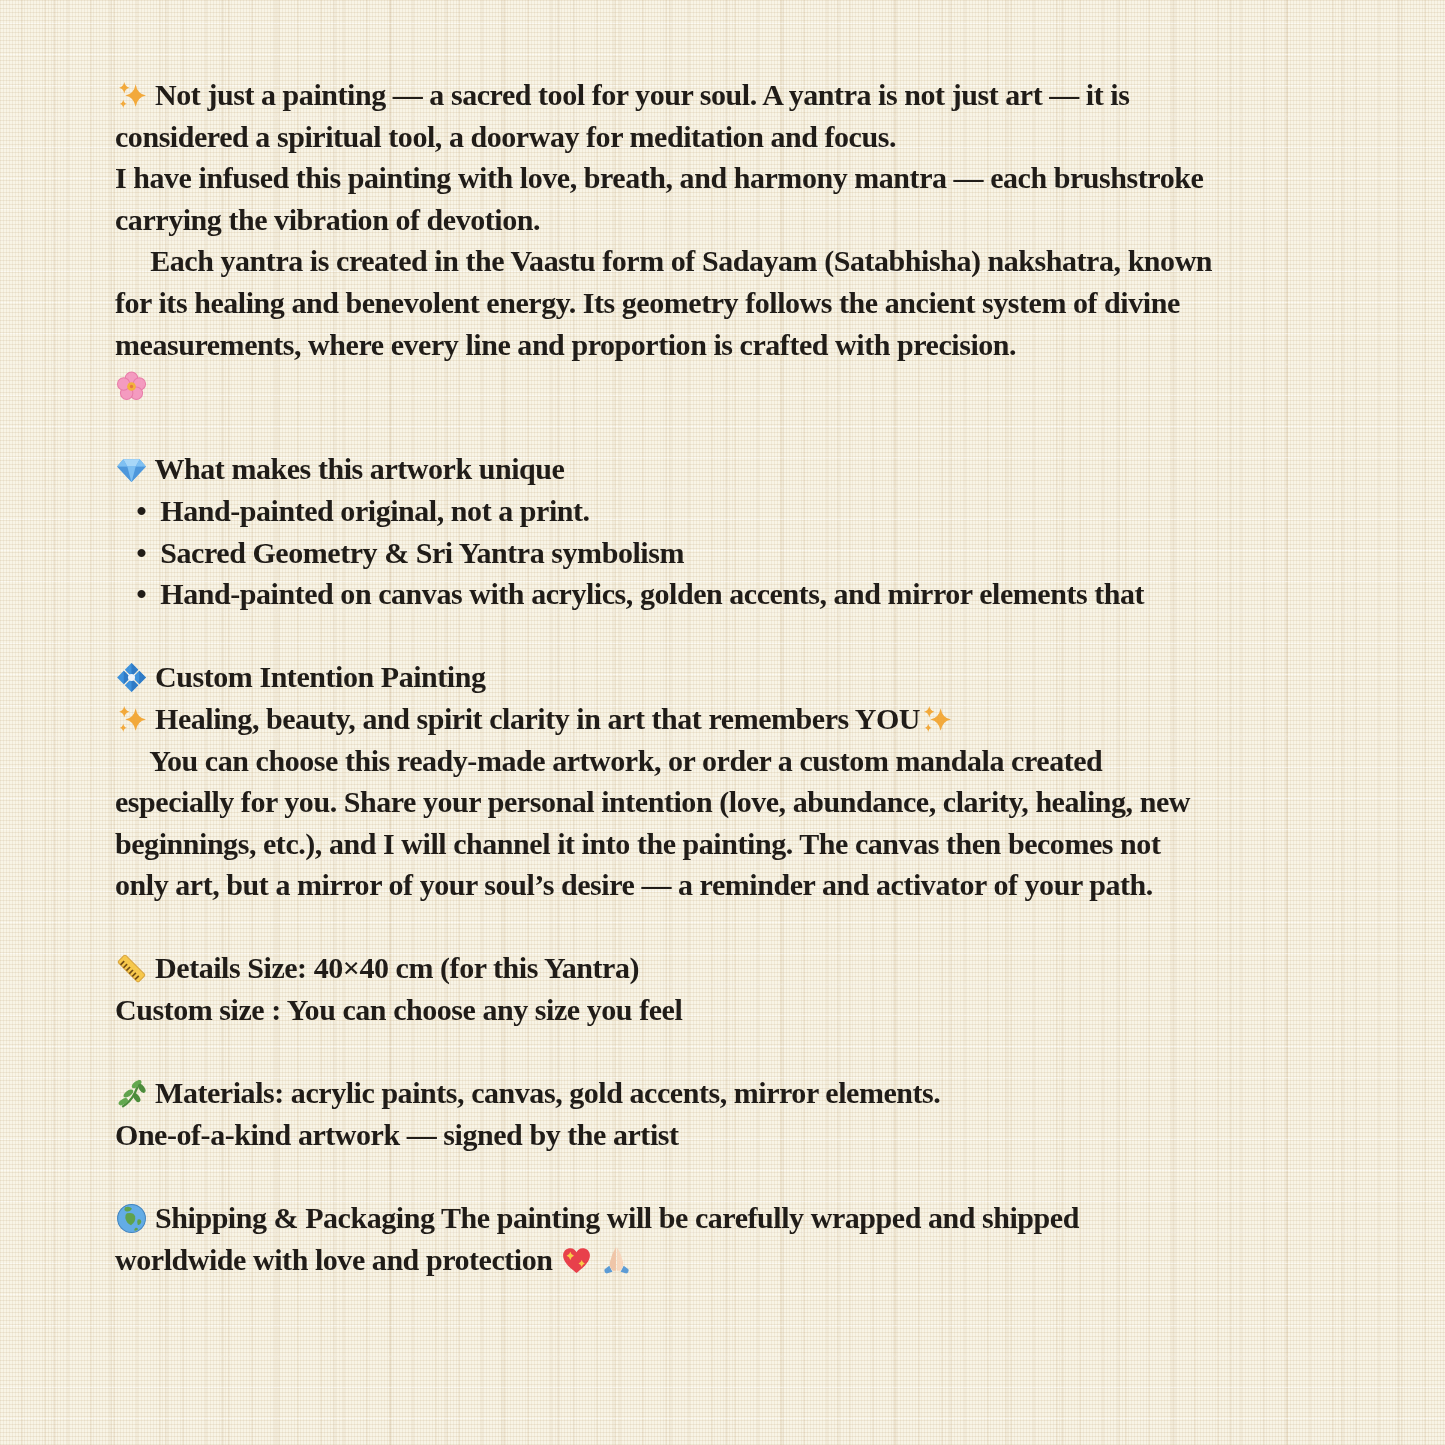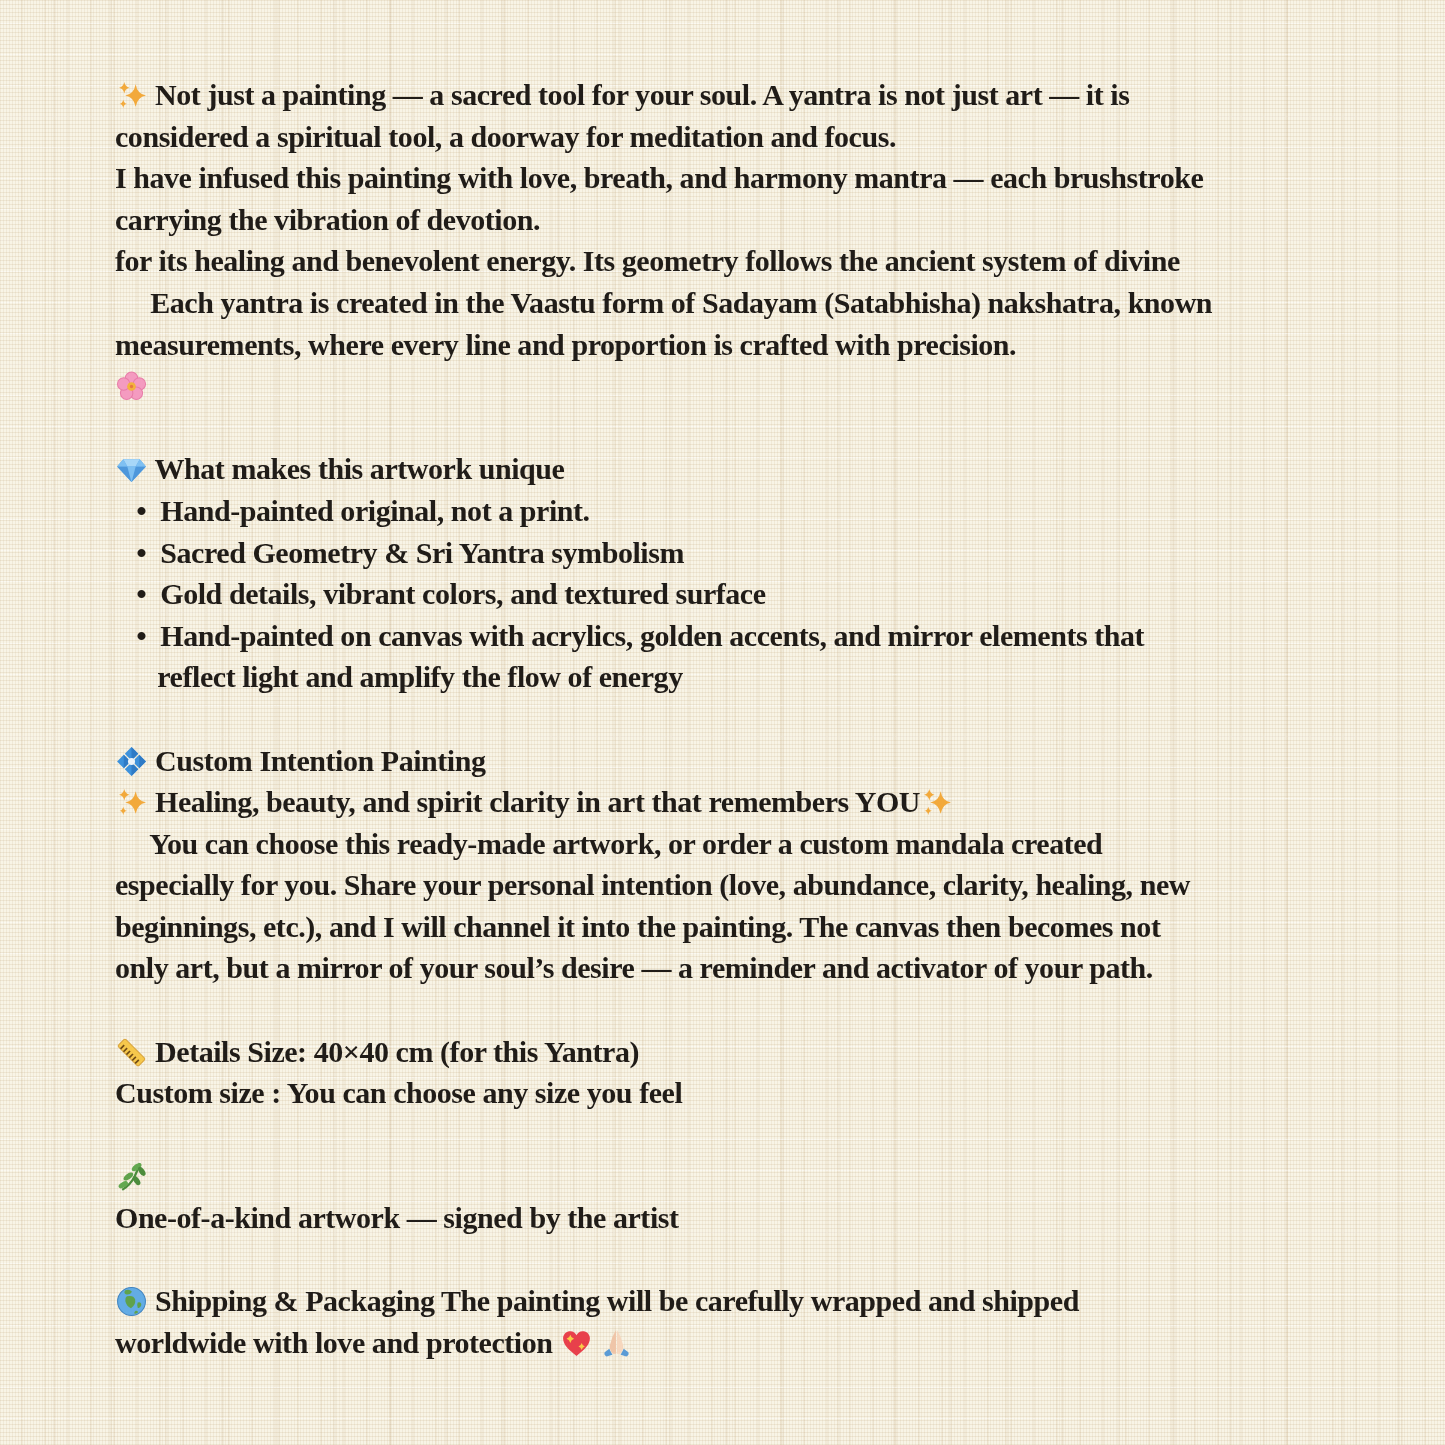--- a/index.html
+++ b/index.html
@@ -35,22 +35,22 @@
   <div class="doc" id="doc" style="color: rgb(32, 28, 24);">
       <div class="paragraph">
         <div class="line"><span class="emoji"><svg viewBox="0 0 32 32">
               <path d="M20 5 Q21.6 14.4 30 16 Q21.6 17.6 20 27 Q18.4 17.6 10 16 Q18.4 14.4 20 5Z" fill="#F2A93B"></path>
               <path d="M9 3 Q9.9 7.7 14 8.5 Q9.9 9.3 9 14 Q8.1 9.3 4 8.5 Q8.1 7.7 9 3Z" fill="#F2A93B"></path>
               <path d="M8 20 Q8.7 23.4 11.5 24 Q8.7 24.6 8 28 Q7.3 24.6 4.5 24 Q7.3 23.4 8 20Z" fill="#F2A93B"></path>
             </svg></span><span class="run"> Not just a painting — a sacred tool for your soul. A yantra is not just art — it is</span></div>
         <div class="line"><span class="run">considered a spiritual tool, a doorway for meditation and focus.</span></div>
         <div class="line"><span class="run">I have infused this painting with love, breath, and harmony mantra — each brushstroke</span></div>
         <div class="line"><span class="run">carrying the vibration of devotion.</span></div>
+        <div class="line"><span class="run">     Each yantra is created in the Vaastu form of Sadayam (Satabhisha) nakshatra, known</span></div>
         <div class="line"><span class="run">for its healing and benevolent energy. Its geometry follows the ancient system of divine</span></div>
-        <div class="line"><span class="run">     Each yantra is created in the Vaastu form of Sadayam (Satabhisha) nakshatra, known</span></div>
         <div class="line"><span class="run">measurements, where every line and proportion is crafted with precision.</span></div>
         <div class="line"><span class="emoji"><svg viewBox="0 0 32 32">
               <g stroke="#E87DA8" stroke-width="1">
                 <circle cx="16" cy="8" r="6" fill="#F49BC0"></circle>
                 <circle cx="23.6" cy="13.6" r="6" fill="#F49BC0"></circle>
                 <circle cx="20.7" cy="22.5" r="6" fill="#F49BC0"></circle>
                 <circle cx="11.3" cy="22.5" r="6" fill="#F49BC0"></circle>
                 <circle cx="8.4" cy="13.6" r="6" fill="#F49BC0"></circle>
               </g>
               <circle cx="16" cy="16" r="4.2" fill="#F3B23E"></circle>
@@ -62,23 +62,21 @@
               <polygon points="8,6 24,6 30,13 16,28 2,13" fill="#5FAAE8"></polygon>
               <polygon points="8,6 24,6 20,13 12,13" fill="#A8D7F8"></polygon>
               <polygon points="2,13 12,13 16,28" fill="#4E97DB"></polygon>
               <polygon points="30,13 20,13 16,28" fill="#4E97DB"></polygon>
               <polygon points="12,13 20,13 16,28" fill="#7FC0F2"></polygon>
               <polygon points="8,6 12,13 2,13" fill="#7FC0F2"></polygon>
               <polygon points="24,6 30,13 20,13" fill="#7FC0F2"></polygon>
             </svg></span><span class="run"> What makes this artwork unique</span></div>
         <div class="line"><span class="run">   •  Hand-painted original, not a print.</span></div>
         <div class="line"><span class="run">   •  Sacred Geometry &amp; Sri Yantra symbolism</span></div>
-        <div class="line"><span class="run">   •  Gold details, vibrant colors, and textured surface</span></div>
         <div class="line"><span class="run">   •  Hand-painted on canvas with acrylics, golden accents, and mirror elements that</span></div>
-        <div class="line"><span class="run">      reflect light and amplify the flow of energy</span></div>
       </div>
       <div class="paragraph">
         <div class="line"><span class="emoji"><svg viewBox="0 0 32 32">
               <polygon points="16,2 22.5,8.5 16,15 9.5,8.5" fill="#3E92DC"></polygon>
               <polygon points="16,2 22.5,8.5 16,15" fill="#2F7BC6"></polygon>
               <polygon points="23.5,9.5 30,16 23.5,22.5 17,16" fill="#3E92DC"></polygon>
               <polygon points="23.5,9.5 30,16 23.5,22.5" fill="#2F7BC6"></polygon>
               <polygon points="16,17 22.5,23.5 16,30 9.5,23.5" fill="#3E92DC"></polygon>
               <polygon points="16,17 22.5,23.5 16,30" fill="#2F7BC6"></polygon>
               <polygon points="8.5,9.5 15,16 8.5,22.5 2,16" fill="#3E92DC"></polygon>
@@ -116,21 +114,21 @@
         <div class="line"><span class="run">Custom size : You can choose any size you feel</span></div>
       </div>
       <div class="paragraph">
         <div class="line"><span class="emoji"><svg viewBox="0 0 32 32">
               <path d="M7 29 Q15 24 19 16 Q22 10 24 3" stroke="#4C8C3C" stroke-width="2.2" fill="none"></path>
               <ellipse cx="21" cy="7" rx="5.5" ry="2.8" transform="rotate(-35 21 7)" fill="#63A84F"></ellipse>
               <ellipse cx="13" cy="16" rx="5.5" ry="2.8" transform="rotate(-35 13 16)" fill="#5FA24C"></ellipse>
               <ellipse cx="8" cy="24" rx="5" ry="2.6" transform="rotate(-30 8 24)" fill="#63A84F"></ellipse>
               <ellipse cx="26" cy="11" rx="5" ry="2.6" transform="rotate(55 26 11)" fill="#4C8C3C"></ellipse>
               <ellipse cx="21" cy="20" rx="5" ry="2.6" transform="rotate(55 21 20)" fill="#4C8C3C"></ellipse>
-            </svg></span></div>
+            </svg></span><span class="run"> Materials: acrylic paints, canvas, gold accents, mirror elements.</span></div>
         <div class="line"><span class="run">One-of-a-kind artwork — signed by the artist</span></div>
       </div>
       <div class="paragraph">
         <div class="line"><span class="emoji"><svg viewBox="0 0 32 32">
               <circle cx="16" cy="16" r="13.5" fill="#63ACE5" stroke="#4184C0" stroke-width="1"></circle>
               <path d="M10 5 Q14 3.5 16.5 6.5 Q14.5 10 10.5 9 Q8 7.5 10 5Z" fill="#5FA24C"></path>
               <path d="M11.5 11 Q18 9.5 19.5 14 Q20.5 19 15.5 22.5 Q11 20.5 10 15.5 Q9.8 12 11.5 11Z" fill="#5FA24C"></path>
               <path d="M22 17 Q25.5 16 25.5 19.5 Q24.5 23 22 22 Q21 19.5 22 17Z" fill="#5FA24C"></path>
               <path d="M20 25 Q22 24.5 22.5 26.5 Q20.5 28.5 18.5 27.5 Q19 25.5 20 25Z" fill="#5FA24C"></path>
             </svg></span><span class="run"> Shipping &amp; Packaging The painting will be carefully wrapped and shipped</span></div>

